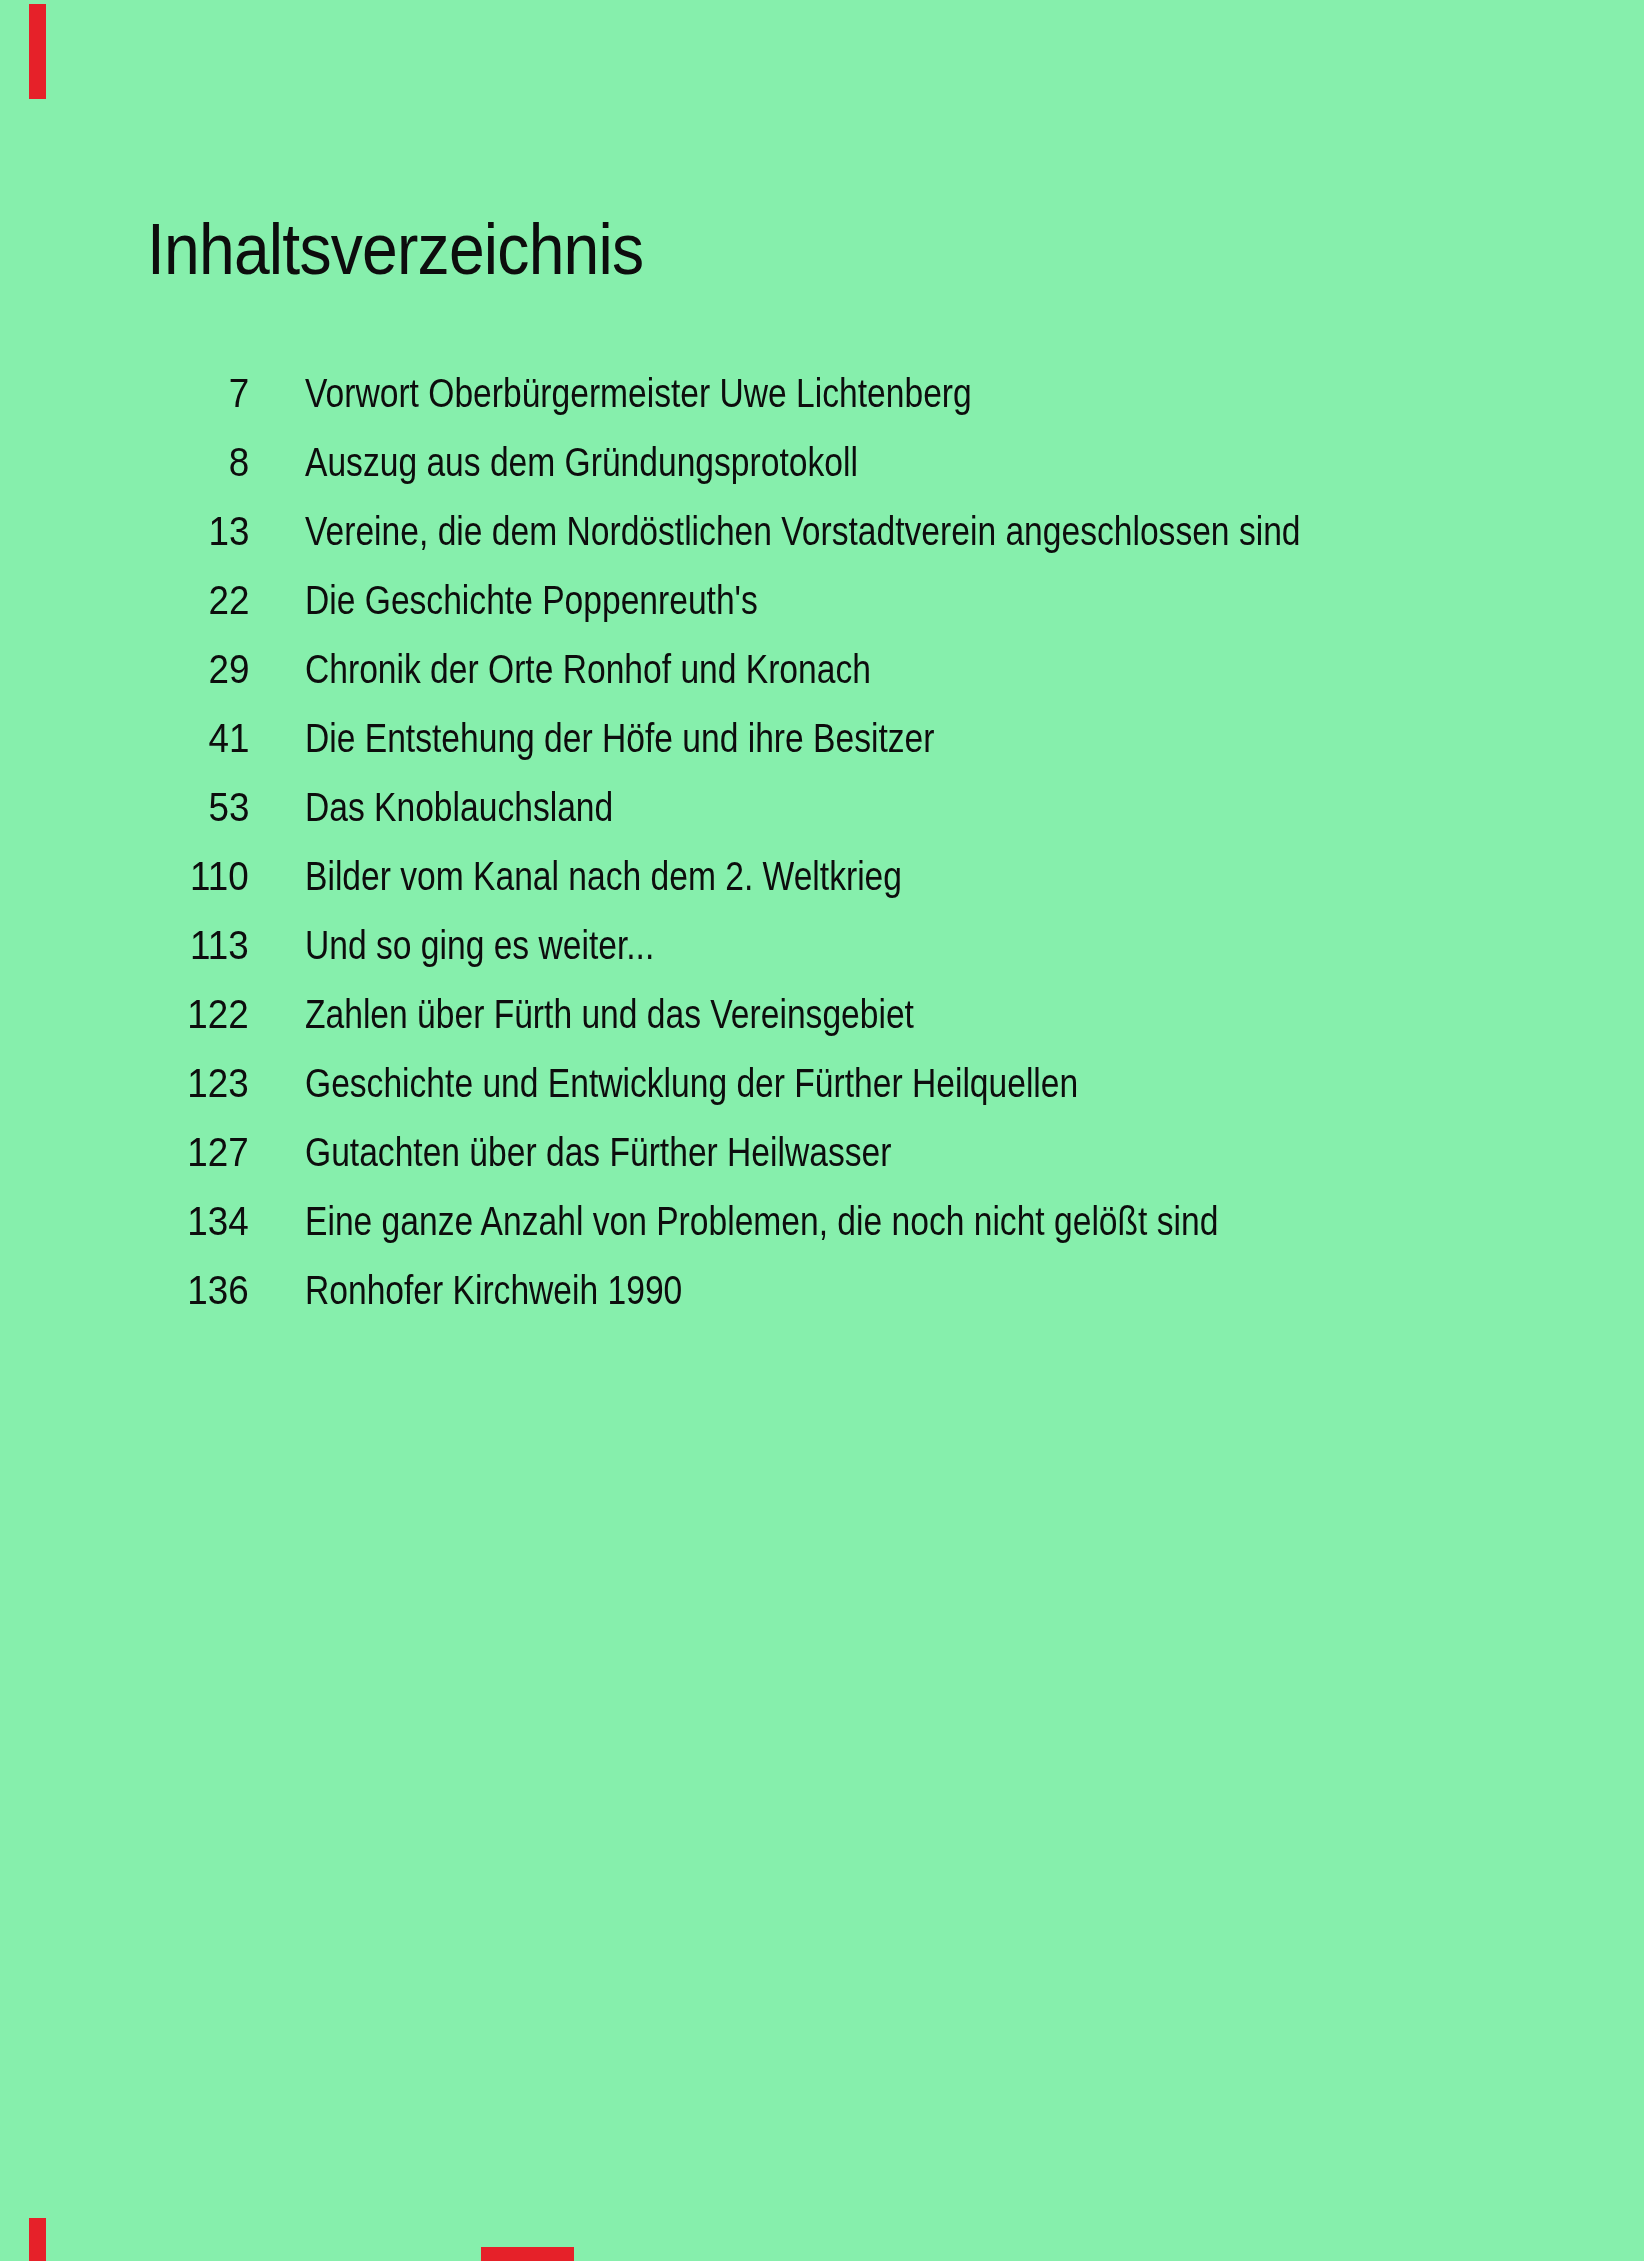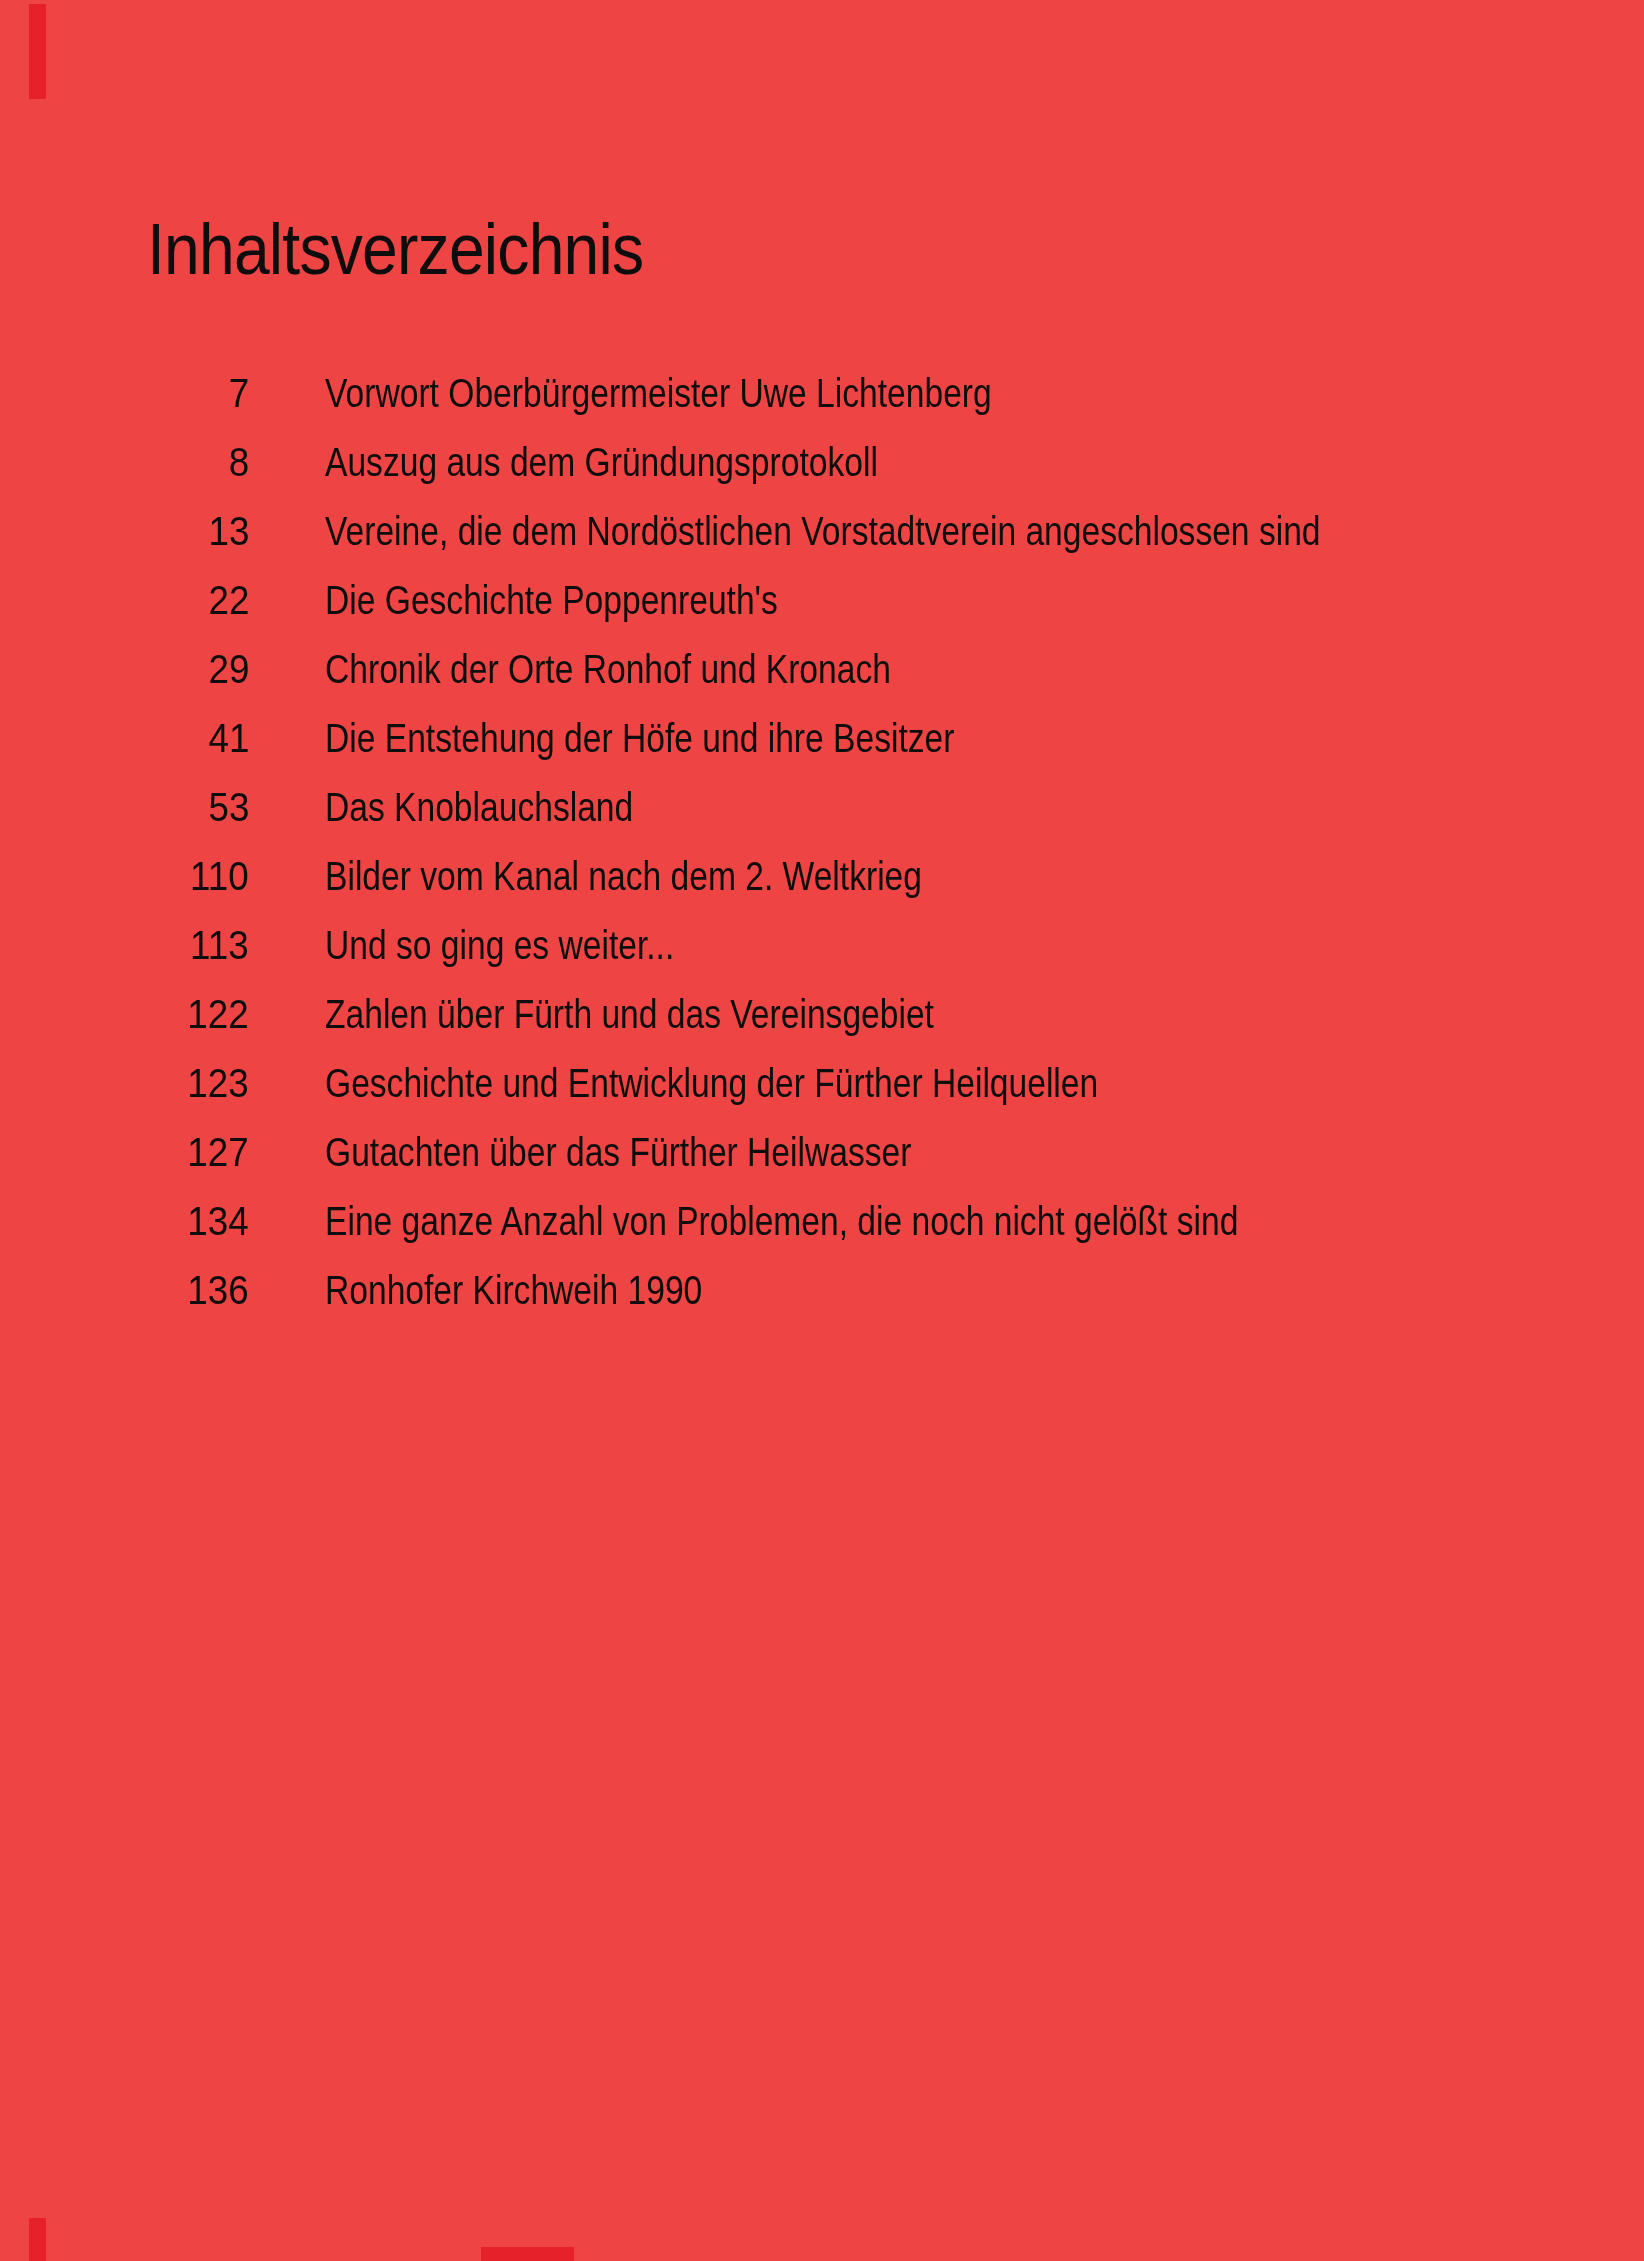--- a/index.html
+++ b/index.html
@@ -12,21 +12,21 @@
     position: relative;
     width: 1644px;
     height: 2261px;
     overflow: hidden;
     font-family: "Liberation Sans", sans-serif;
     color: #0d0d0d;
   }
   .scan-page {
     position: absolute;
     inset: 0;
-    background: #ef4444;
+    background: #86efac;
   }
   .page-title {
     position: absolute;
     left: 147px;
     top: 209px;
     font-size: 73px;
     line-height: 80px;
     font-weight: 400;
     white-space: nowrap;
     transform: scaleX(0.88);
@@ -51,21 +51,21 @@
     text-align: right;
     vertical-align: top;
   }
   .num-cell > span {
     display: inline-block;
     transform: scaleX(0.92);
     transform-origin: 100% 50%;
   }
   .title-cell {
     display: inline-block;
-    margin-left: 76px;
+    margin-left: 56px;
     vertical-align: top;
   }
   .title-cell > span {
     display: inline-block;
     transform: scaleX(0.84);
     transform-origin: 0 50%;
   }
   .scan-mark {
     position: absolute;
     background: #e62129;

